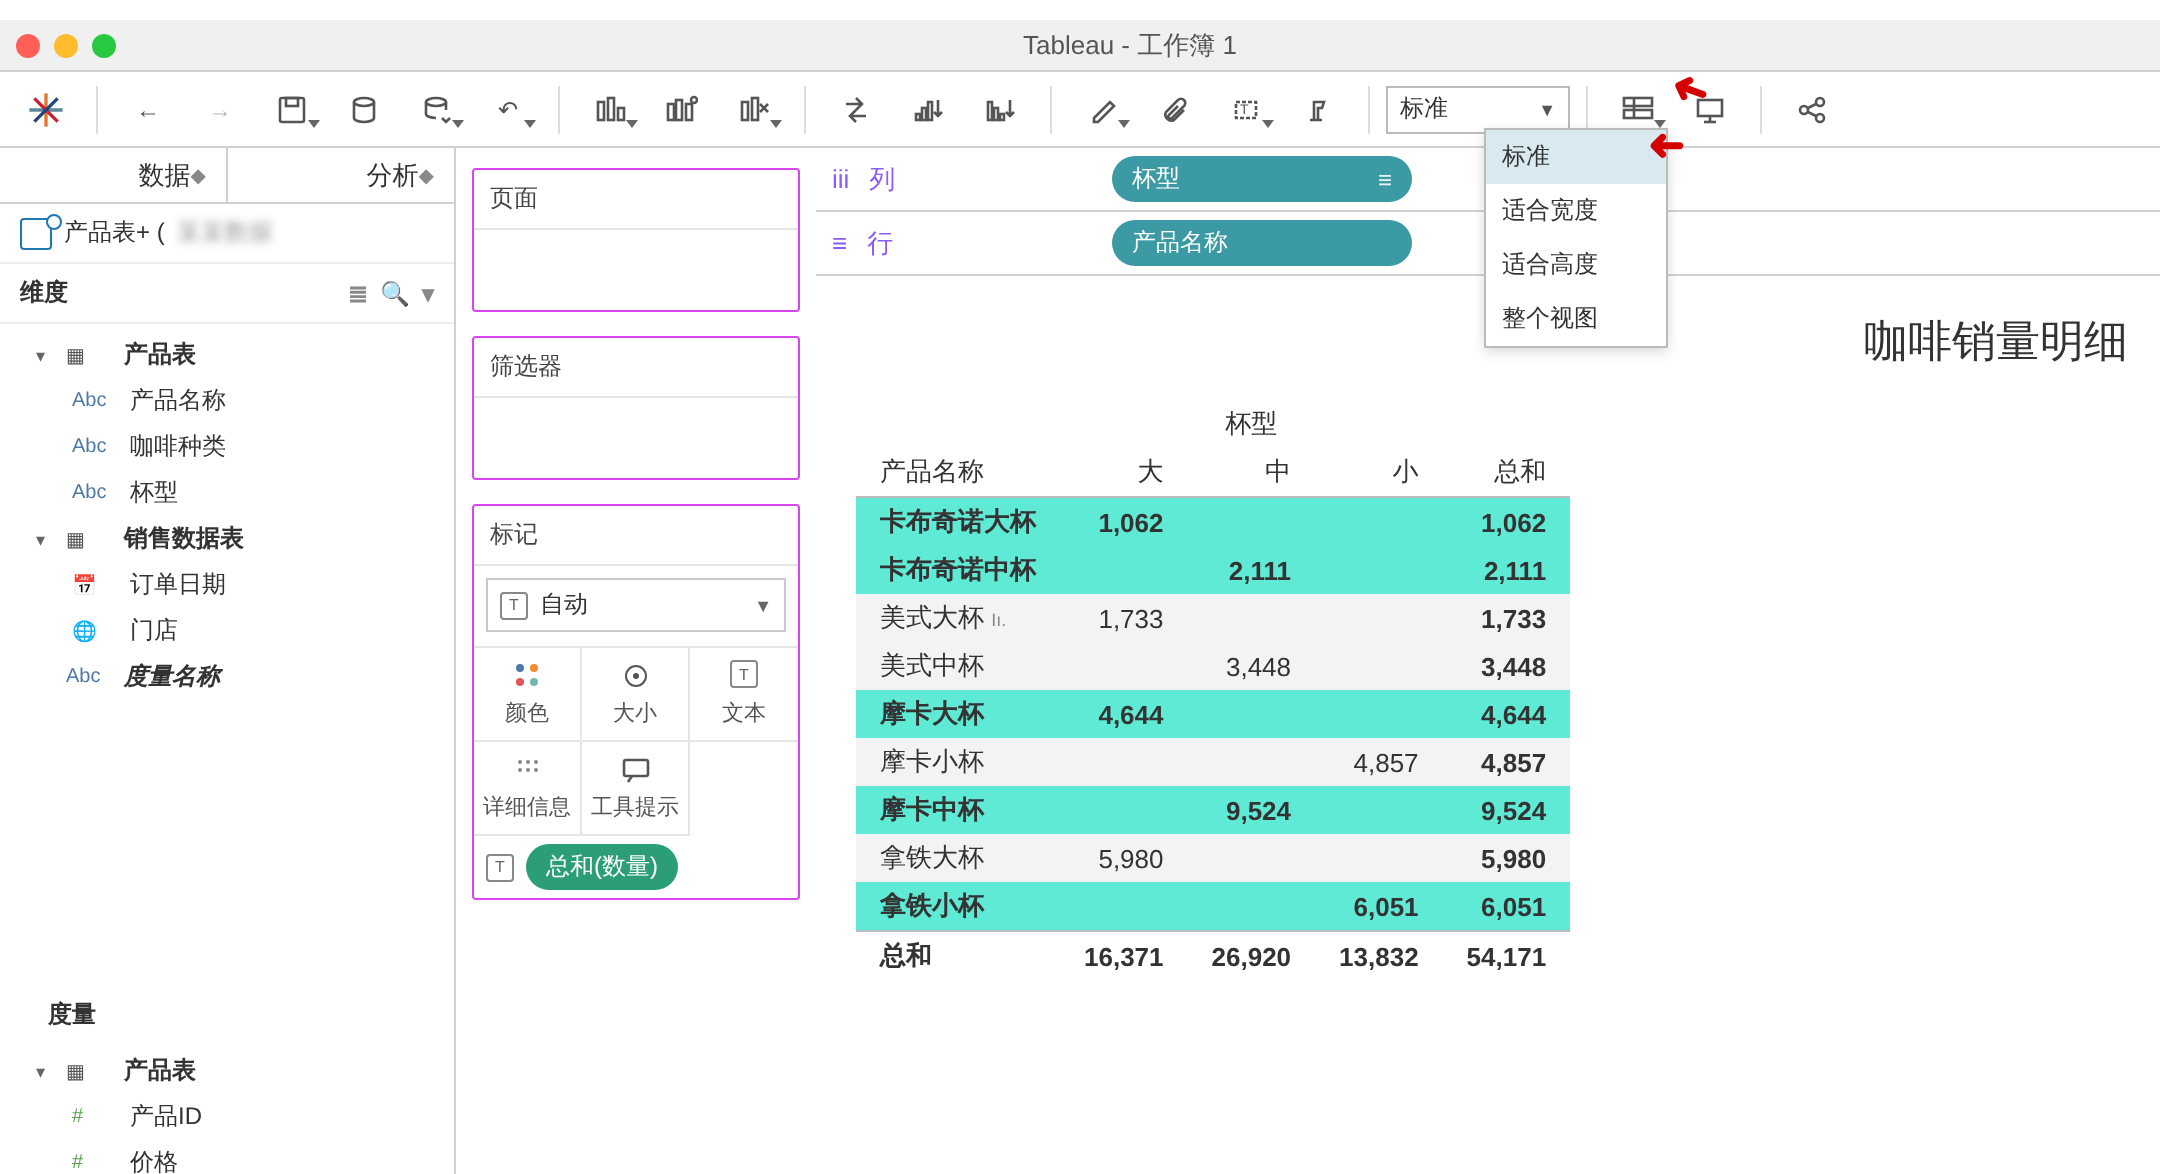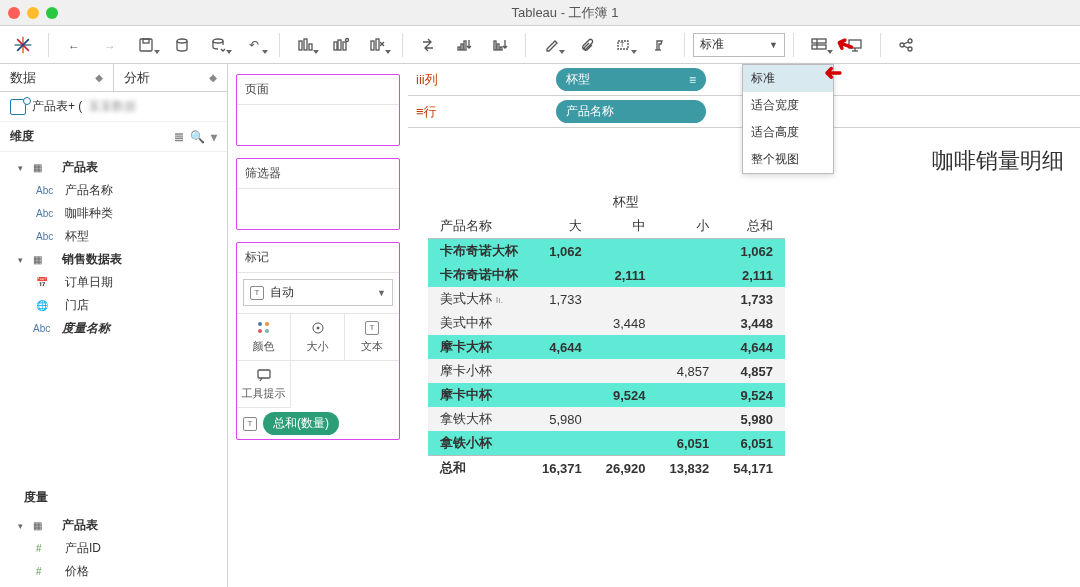--- a/index.html
+++ b/index.html
@@ -1,37 +1,37 @@
 <!DOCTYPE html>
 <html><head>
 <meta charset="utf-8">
 <style>
   * { box-sizing: border-box; margin: 0; padding: 0; font-family: -apple-system, "Helvetica Neue", Arial, sans-serif; }
   body { width: 1080px; height: 587px; background: #fff; font-size: 12px; color: #333; position: relative; overflow: hidden; }
-  .titlebar { height: 26px; display: flex; align-items: center; padding: 0 8px; border-bottom: 1px solid #d0d0d0; background: #f0f0f0; }
+  .titlebar { height: 26px; display: flex; align-items: center; padding: 0 8px; border-bottom: 1px solid #d0d0d0; background: #f0f0f0; margin-top: 10px; }
   .traffic { display: flex; gap: 7px; }
   .tl { width: 12px; height: 12px; border-radius: 50%; }
   .tl.r { background: #ff5f57; }
   .tl.y { background: #ffbd2e; }
   .tl.g { background: #28c940; }
   .title { flex: 1; text-align: center; color: #555; font-size: 13px; }
   .toolbar { height: 38px; display: flex; align-items: center; border-bottom: 1px solid #d0d0d0; padding: 0 6px; background: #fff; gap: 2px; }
   .tbtn { width: 34px; height: 28px; display: flex; align-items: center; justify-content: center; color: #555; border-radius: 3px; position: relative; }
   .tsep { width: 1px; height: 24px; background: #ddd; margin: 0 6px; }
   .drop-caret::after { content: ""; border-left: 3px solid transparent; border-right: 3px solid transparent; border-top: 4px solid #666; position: absolute; right: 3px; bottom: 5px; }
   .fit-select { width: 92px; height: 24px; border: 1px solid #bbb; display: flex; align-items: center; padding: 0 6px; font-size: 12px; position: relative; background: #fff; }
   .fit-select .caret { margin-left: auto; font-size: 9px; color: #555; }
   .fit-menu { position: absolute; top: 64px; left: 742px; width: 92px; background: #fff; border: 1px solid #bbb; box-shadow: 0 2px 6px rgba(0,0,0,.15); z-index: 20; }
   .fit-menu .item { padding: 5px 8px; font-size: 12px; }
   .fit-menu .item.sel { background: #d8e9f0; }
   .big-arrow { position: absolute; color: #d50000; font-size: 22px; z-index: 30; font-weight: bold; }
   .workspace { display: flex; height: calc(100% - 64px); }
   .sidepanel { width: 228px; border-right: 1px solid #d0d0d0; background: #fff; display: flex; flex-direction: column; }
   .sp-tabs { display: flex; border-bottom: 1px solid #d0d0d0; height: 28px; }
-  .sp-tab { flex: 1; display: flex; align-items: center; justify-content: space-between; padding: 0 10px; font-size: 13px; color: #333; }
+  .sp-tab { flex: 1; display: flex; align-items: center; justify-content: flex-end; padding: 0 10px; font-size: 13px; color: #333; }
   .sp-tab + .sp-tab { border-left: 1px solid #d0d0d0; }
   .sp-tab .drill { font-size: 10px; color: #888; }
   .datasource { display: flex; align-items: center; padding: 6px 10px; gap: 6px; border-bottom: 1px solid #eee; }
   .ds-icon { width: 16px; height: 16px; border: 1.5px solid #1f77b4; border-radius: 2px; position: relative; }
   .ds-icon::after { content: ""; position: absolute; top: -3px; right: -6px; width: 6px; height: 6px; border: 1.5px solid #1f77b4; border-radius: 50%; background: #fff; }
   .blur { filter: blur(2px); color: #999; }
   .section-head { display: flex; align-items: center; padding: 6px 10px; font-size: 12px; font-weight: bold; color: #333; border-bottom: 1px solid #eee; }
   .section-head .tools { margin-left: auto; display: flex; gap: 6px; color: #888; }
   .tree { padding: 4px 4px; overflow-y: auto; flex: 1; }
   .tree-item { display: flex; align-items: center; gap: 5px; padding: 3px 8px 3px 14px; font-size: 12px; color: #333; }
@@ -52,21 +52,21 @@
   .mark-cell { display: flex; flex-direction: column; align-items: center; gap: 3px; padding: 6px 2px; font-size: 11px; color: #555; border-right: 1px solid #e5e5e5; border-bottom: 1px solid #e5e5e5; }
   .mark-cell:nth-child(3n){ border-right: none; }
   .mark-cell svg, .mark-cell .mic { height: 16px; }
   .pill { display: inline-flex; align-items: center; background: #2b9e77; color: #fff; border-radius: 12px; padding: 3px 10px; font-size: 12px; gap: 6px; }
   .pill.teal { background: #3b9aa3; }
   .pill .sort { margin-left: auto; opacity: .9; }
   .pill-wrap { display: flex; align-items: center; gap: 6px; padding: 4px 6px; }
   .pill-ic { width: 14px; height: 14px; border: 1px solid #888; display: inline-flex; align-items: center; justify-content: center; font-size: 8px; color: #666; border-radius: 2px; }
   .shelves { flex: 1; display: flex; flex-direction: column; }
   .shelf { display: flex; align-items: center; border-bottom: 1px solid #d0d0d0; height: 32px; padding: 0 8px; gap: 10px; }
-  .shelf-lab { display: flex; align-items: center; gap: 0; width: 130px; color: #c2410c; font-size: 13px; }
+  .shelf-lab { display: flex; align-items: center; gap: 10px; width: 130px; color: #8b5cf6; font-size: 13px; }
   .shelf .pill { min-width: 150px; justify-content: flex-start; }
   .viz { flex: 1; position: relative; padding: 12px 20px; overflow: auto; }
   .viz-title { position: absolute; top: 18px; right: 16px; font-size: 22px; color: #333; font-weight: 400; }
   .crosstab { margin-top: 50px; border-collapse: collapse; font-size: 13px; }
   .crosstab th, .crosstab td { padding: 3px 12px; text-align: right; white-space: nowrap; }
   .crosstab th { font-weight: normal; color: #333; }
   .crosstab .rowh { text-align: left; }
   .crosstab .colgrp { text-align: center; }
   .crosstab .total { font-weight: bold; }
   .crosstab tr.bandA td { background: #f3f3f3; }
@@ -350,20 +350,31 @@
                 <circle cx="8" cy="8" r="5"></circle>
                 <circle cx="8" cy="8" r="1" fill="#555"></circle>
               </svg></span>
             <span>大小</span>
           </div>
           <div class="mark-cell">
             <span class="mic"><span class="pill-ic">T</span></span>
             <span>文本</span>
           </div>
           <div class="mark-cell">
+            <span class="mic"><svg width="16" height="16" fill="#888">
+                <circle cx="4" cy="8" r="1"></circle>
+                <circle cx="8" cy="8" r="1"></circle>
+                <circle cx="12" cy="8" r="1"></circle>
+                <circle cx="4" cy="4" r="1"></circle>
+                <circle cx="8" cy="4" r="1"></circle>
+                <circle cx="12" cy="4" r="1"></circle>
+              </svg></span>
+            <span>详细信息</span>
+          </div>
+          <div class="mark-cell">
             <span class="mic"><svg width="16" height="16" fill="none" stroke="#555" stroke-width="1.3">
                 <rect x="2" y="3" width="12" height="8" rx="1"></rect>
                 <path d="M6 11l-2 3"></path>
               </svg></span>
             <span>工具提示</span>
           </div>
         </div>
       <div class="pill-wrap">
         <span class="pill-ic">T</span>
         <span class="pill">

